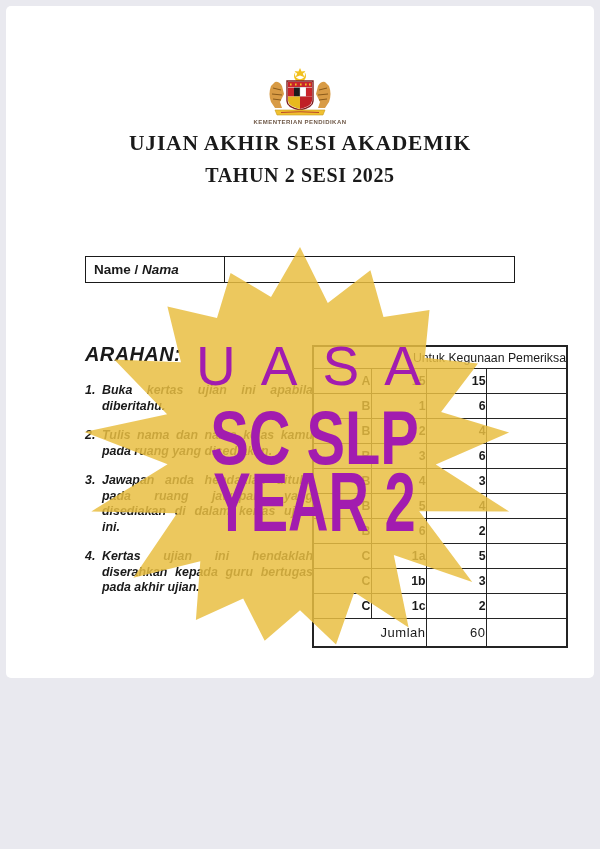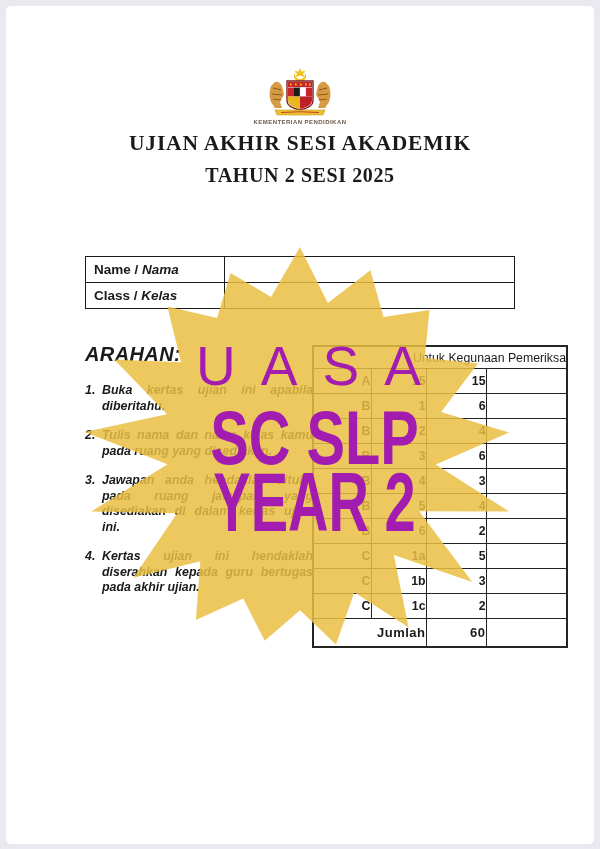--- a/index.html
+++ b/index.html
@@ -1,17 +1,17 @@
 <!DOCTYPE html>
 <html><head>
 <meta charset="utf-8">
 <style>
   html,body{margin:0;padding:0;width:600px;height:849px;overflow:hidden;background:#e9e9ef;}
   .page{
-    position:absolute;left:6px;top:6px;width:588px;height:838px;
+    position:absolute;left:6px;top:6px;width:588px;height:672px;
     background:#ffffff;border-radius:5px;
     font-family:"Liberation Sans",sans-serif;color:#1a1a1a;
   }
   
   .crest{position:absolute;top:62px;left:50%;transform:translateX(-50%);}
   .ministry{
     position:absolute;top:113px;left:0;right:0;text-align:center;
     font-size:6px;letter-spacing:.45px;color:#6e5847;font-weight:700;
   }
   .title1{
@@ -50,21 +50,21 @@
   
   .exam-table{
     position:absolute;left:306px;top:339px;width:254px;
     border-collapse:collapse;table-layout:fixed;font-size:12.3px;
   }
   .exam-table th,.exam-table td{border:1.3px solid #242424;padding:0;text-align:right;vertical-align:middle;}
   .exam-table{border:2px solid #242424;}
   .exam-table thead tr.t1 th,.exam-table thead tr.t2 th{height:21px;font-weight:400;}
   .exam-table thead tr.t3 th{height:36px;font-weight:400;line-height:1.25;}
   .exam-table tbody td{height:24px;font-weight:700;}
-  .exam-table tfoot td{height:27px;font-weight:700;font-size:13px;letter-spacing:.5px;margin-left:23px;}
+  .exam-table tfoot td{height:27px;font-weight:400;font-size:13px;letter-spacing:.5px;margin-left:23px;}
   
   .star-layer{position:absolute;left:0;top:0;width:588px;height:837px;pointer-events:none;}
   .wm{position:absolute;left:0;top:0;width:588px;height:837px;pointer-events:none;color:#ffffff;}
   .wm div{position:absolute;left:0;right:0;text-align:center;line-height:1;white-space:nowrap;}
   .wm1{top:333px;font-size:55px;font-weight:400;letter-spacing:25px;margin-left:13px;}
   .wm2{top:395px;font-size:74px;font-weight:700;transform:scale(.78,1.02);transform-origin:center top;}
   .wm3{top:455px;font-size:80px;font-weight:700;transform:scale(.70,1.05);transform-origin:center top;}
 </style>
 </head>
 <body>
@@ -106,24 +106,20 @@
   <h1 class="title1">UJIAN AKHIR SESI AKADEMIK</h1>
   <h2 class="title2">TAHUN 2 SESI 2025</h2>
 
 
   <table class="student-table">
     <tbody>
         <tr>
       <td class="lbl"><span>Name / </span><span class="ms">Nama</span></td>
       <td class="val"></td>
     </tr>
-    <tr>
-      <td class="lbl"><span>Class / </span><span class="ms">Kelas</span></td>
-      <td class="val"></td>
-    </tr>
   </tbody>
     </table>
 
   <div class="arahan">ARAHAN:</div>
 
   <div class="instructions">
     <div class="ins">
         <span class="num">1.</span>
         <span class="txt">Buka kertas ujian ini apabila diberitahu.</span>
       </div>

